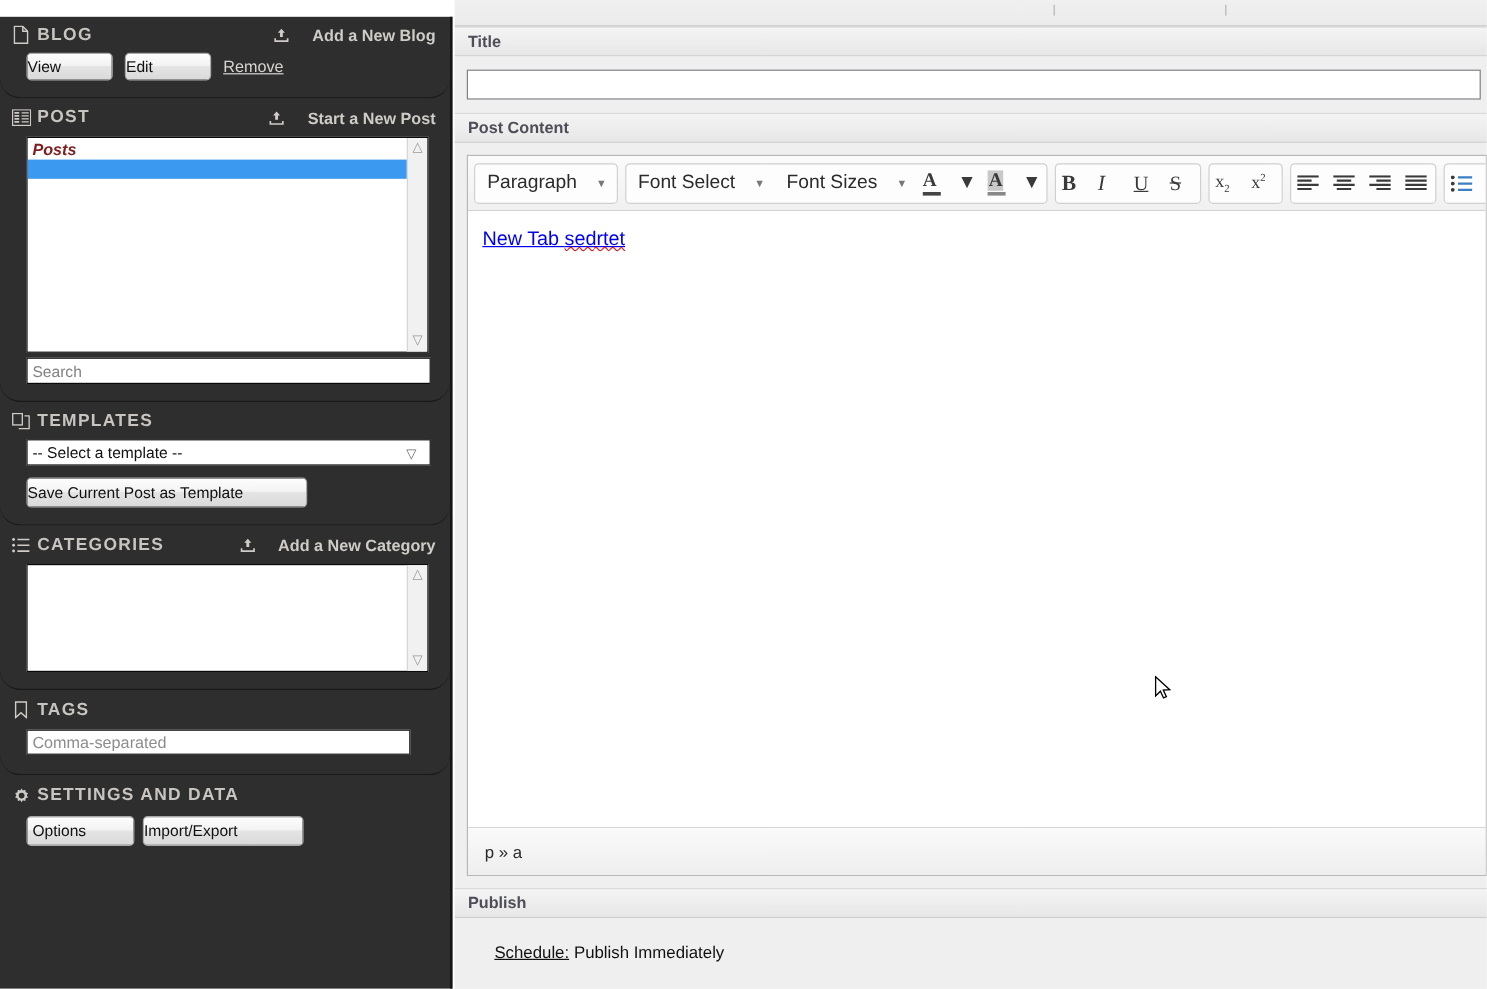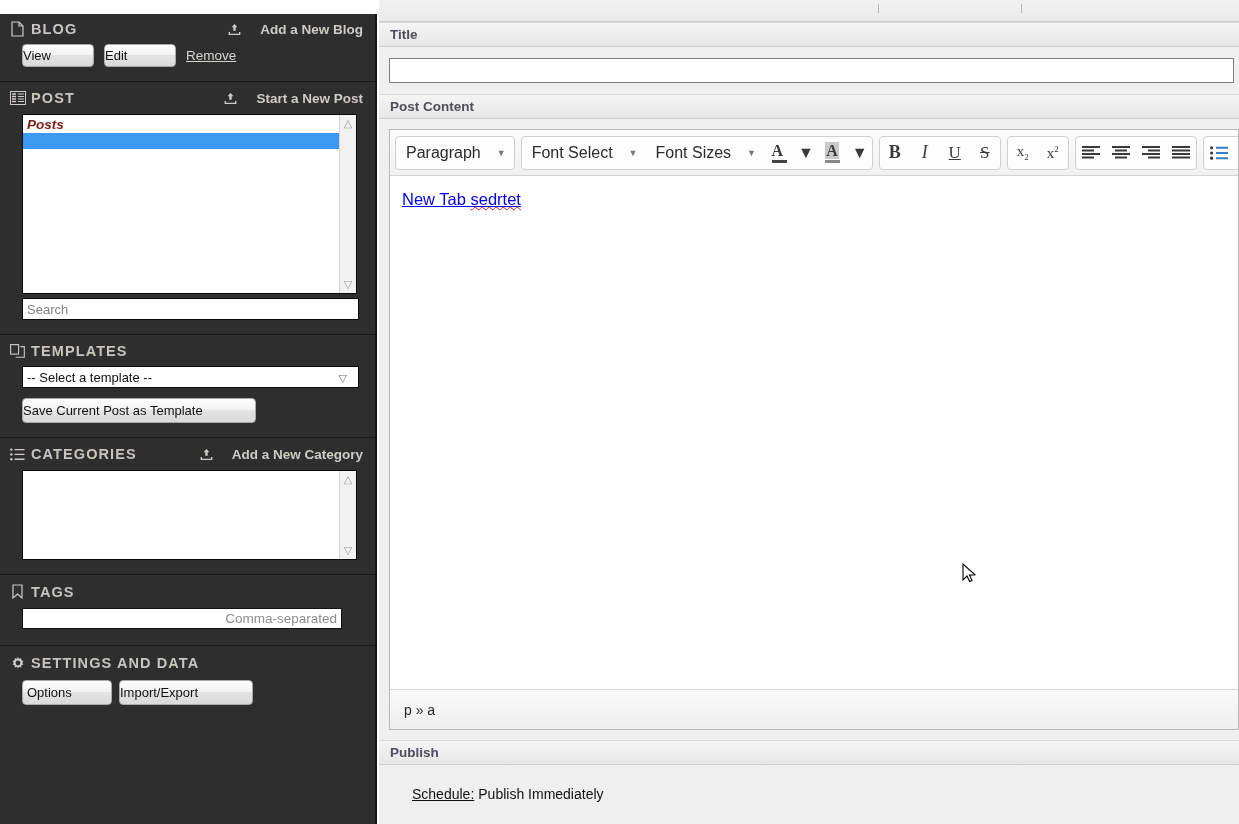--- a/index.html
+++ b/index.html
@@ -13,21 +13,21 @@
   #app { position: relative; width: 1239px; height: 824px; }
 
   
   #sidebar {
     position: absolute; left: 0; top: 14px;
     width: 377px; height: 810px;
     background: #2e2e2e;
     border-right: 2px solid #151515;
     overflow: hidden;
   }
-  .panel { border-bottom: 1px solid #191919; position: relative; }
+  .panel { border-bottom: 1px solid #191919; position: relative; border-radius: 17px; }
   .panel.no-border { border-bottom: none; }
   .panel-head {
     display: flex; align-items: center;
     height: 30px; padding: 0 12px 0 9px;
     position: relative;
   }
   .panel-title {
     font-size: 14.5px; font-weight: bold; letter-spacing: 1.1px;
     color: #c8c5c0; text-transform: uppercase;
     white-space: nowrap;
@@ -108,21 +108,21 @@
   }
   .select-wrap { position: relative; }
   .select-wrap .chev {
     position: absolute; right: 28px; top: 6px;
     pointer-events: none; color: #6e6e6e; font-size: 11px;
   }
   .tags-input {
     margin: 0 18px 0 22px; width: 320px; height: 21px;
     border: 1px solid #141414; background: #fff;
     font-family: "Liberation Sans", sans-serif;
-    font-size: 13.5px; color: #111; padding: 0 4px; outline: none; text-align: right;
+    font-size: 13.5px; color: #111; padding: 0 4px; outline: none;
   }
   .tags-input::placeholder { color: #8d8d8d; }
 
   
   #main {
     position: absolute; left: 379px; top: 0;
     width: 860px; height: 824px;
     background: #efefef;
   }
   #topstrip {
@@ -170,21 +170,21 @@
   .tgroup {
     display: flex; align-items: center;
     border: 1px solid #d0d0d0; border-radius: 4px;
     background: #fdfdfd;
     margin-right: 6px;
     height: 34px;
     flex: none;
   }
   .tbtn {
     height: 48px; min-width: 30px;
-    display: flex; align-items: center; justify-content: center;
+    display: flex; align-items: center; justify-content: space-between;
     font-size: 16px; color: #3a3a3a; cursor: pointer;
     background: transparent; border: none;
     padding: 0 5px;
     font-family: "Liberation Sans", sans-serif;
   }
   .tbtn.combo {
     font-size: 16px; padding: 0 8px 0 10px; gap: 16px;
     white-space: nowrap; color: #2b2b2b;
   }
   .tbtn.combo .caret { font-size: 9px; color: #777; }

